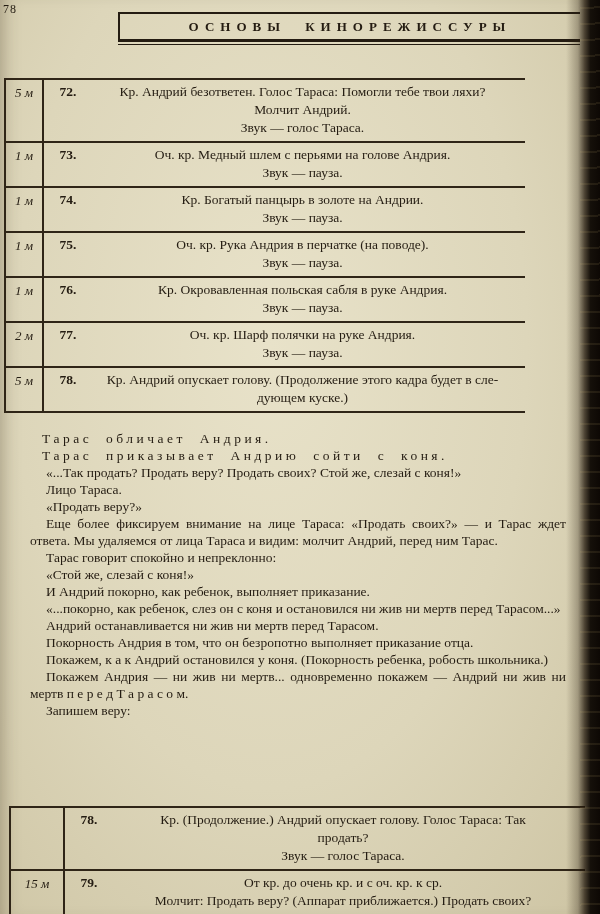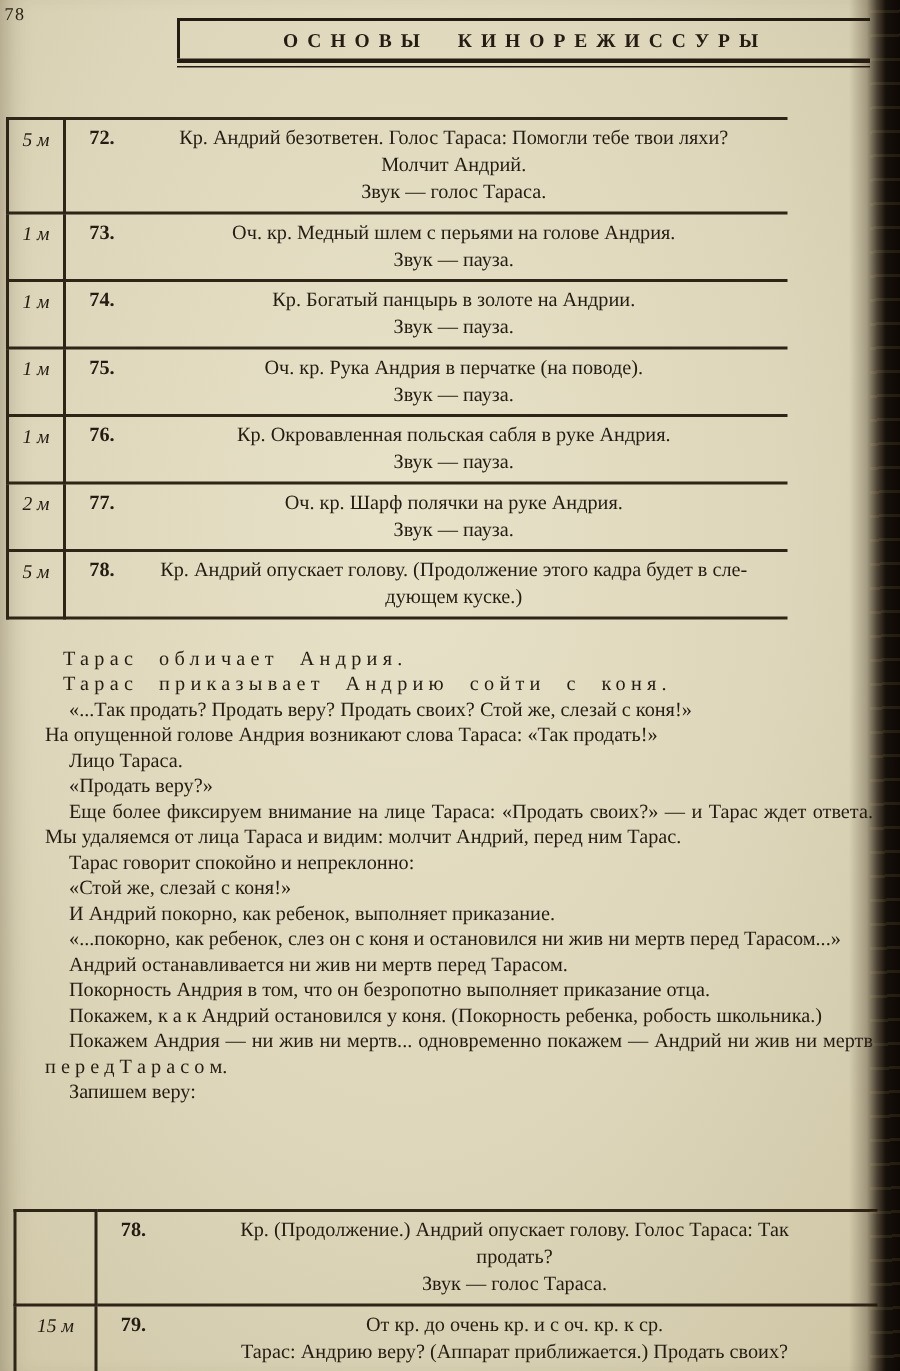--- a/index.html
+++ b/index.html
@@ -59,21 +59,21 @@
   }
   .t2 tr:last-child td{border-bottom:none;}
   .shot-line{display:flex;}
   .shot-num{flex:0 0 32px;font-weight:bold;}
   .shot-text{flex:1;white-space:pre-line;}
   .sound-line{margin-left:32px;}
   .sound-line:empty{display:none;}
 
   
   .body-text{
-    position:absolute;top:430px;left:30px;right:18px;
+    position:absolute;top:430px;left:30px;right:34px;
     font-size:13.5px;line-height:17px;text-align:justify;
   }
   .body-text p{margin:0;text-indent:16px;}
   .body-text p.cont{text-indent:0;}
   .body-text p.sperr{
     letter-spacing:3.5px;word-spacing:7px;text-indent:12px;text-align:left;
   }
 </style>
 </head>
 <body>
@@ -162,21 +162,20 @@
 
       </td>
     </tr>
   </tbody>
     </table>
 
   <div class="body-text">
     <p class="sperr">Тарас обличает Андрия.</p>
     <p class="sperr">Тарас приказывает Андрию сойти с коня.</p>
     <p>«...Так продать? Продать веру? Продать своих? Стой же, слезай с коня!»</p>
-    <p class="cont">На опущенной голове Андрия возникают слова Тараса: «Так продать!»</p>
     <p>Лицо Тараса.</p>
     <p>«Продать веру?»</p>
     <p>Еще более фиксируем внимание на лице Тараса: «Продать своих?» — и Тарас ждет ответа. Мы удаляемся от лица Тараса и видим: молчит Андрий, перед ним Тарас.</p>
     <p>Тарас говорит спокойно и непреклонно:</p>
     <p>«Стой же, слезай с коня!»</p>
     <p>И Андрий покорно, как ребенок, выполняет приказание.</p>
     <p>«...покорно, как ребенок, слез он с коня и остановился ни жив ни мертв перед Тарасом...»</p>
     <p>Андрий останавливается ни жив ни мертв перед Тарасом.</p>
     <p>Покорность Андрия в том, что он безропотно выполняет приказание отца.</p>
     <p>Покажем, к а к Андрий остановился у коня. (Покорность ребенка, робость школьника.)</p>
@@ -196,21 +195,21 @@
         </div>
         <div class="sound-line">Звук — голос Тараса.</div>
       </td>
     </tr>
     <tr>
       <td class="dur">15 м</td>
       <td class="desc">
         <div class="shot-line">
           <span class="shot-num">79.</span>
           <span class="shot-text">От кр. до очень кр. и с оч. кр. к ср.
-Тарас: Андрию веру? (Аппарат приближается.) Продать своих?</span>
+Молчит: Продать веру? (Аппарат приближается.) Продать своих?</span>
         </div>
 
       </td>
     </tr>
   </tbody>
     </table>
 
   <div class="gutter"></div>
 </div>
 

